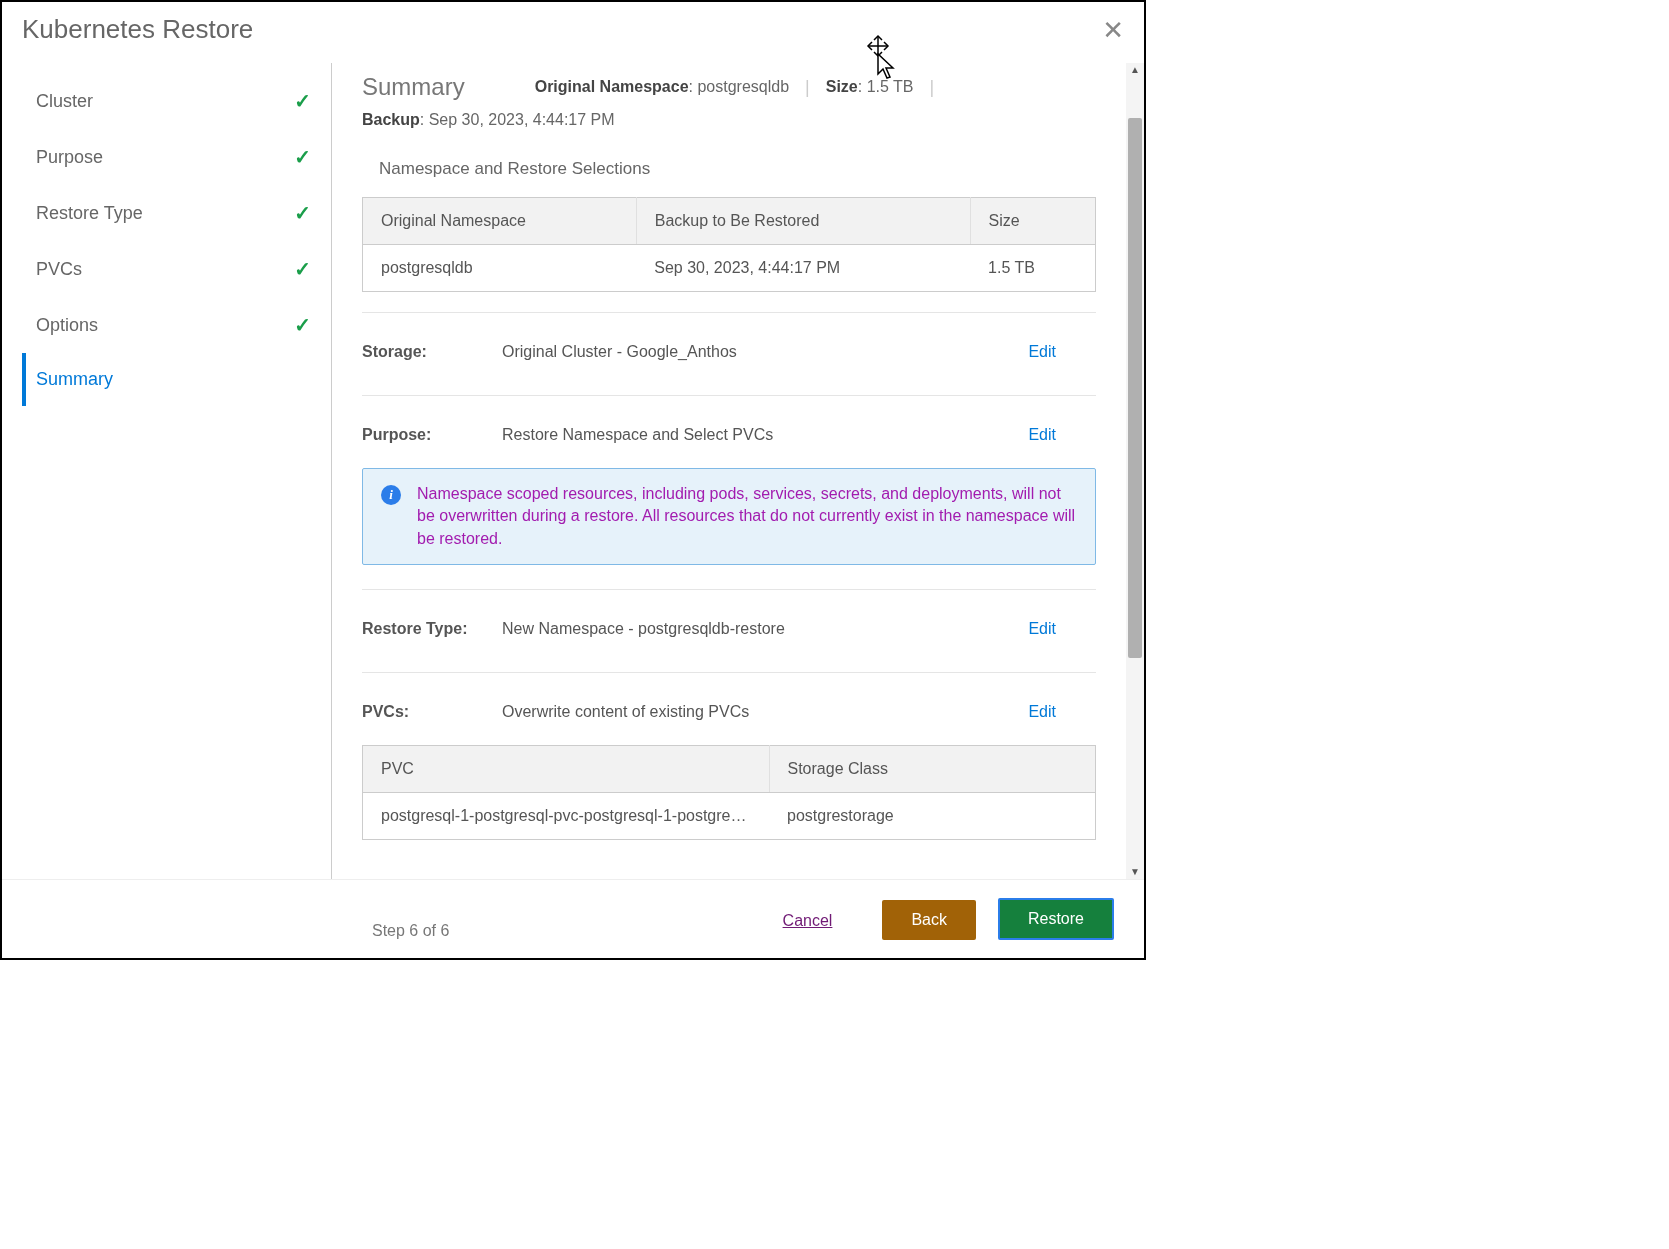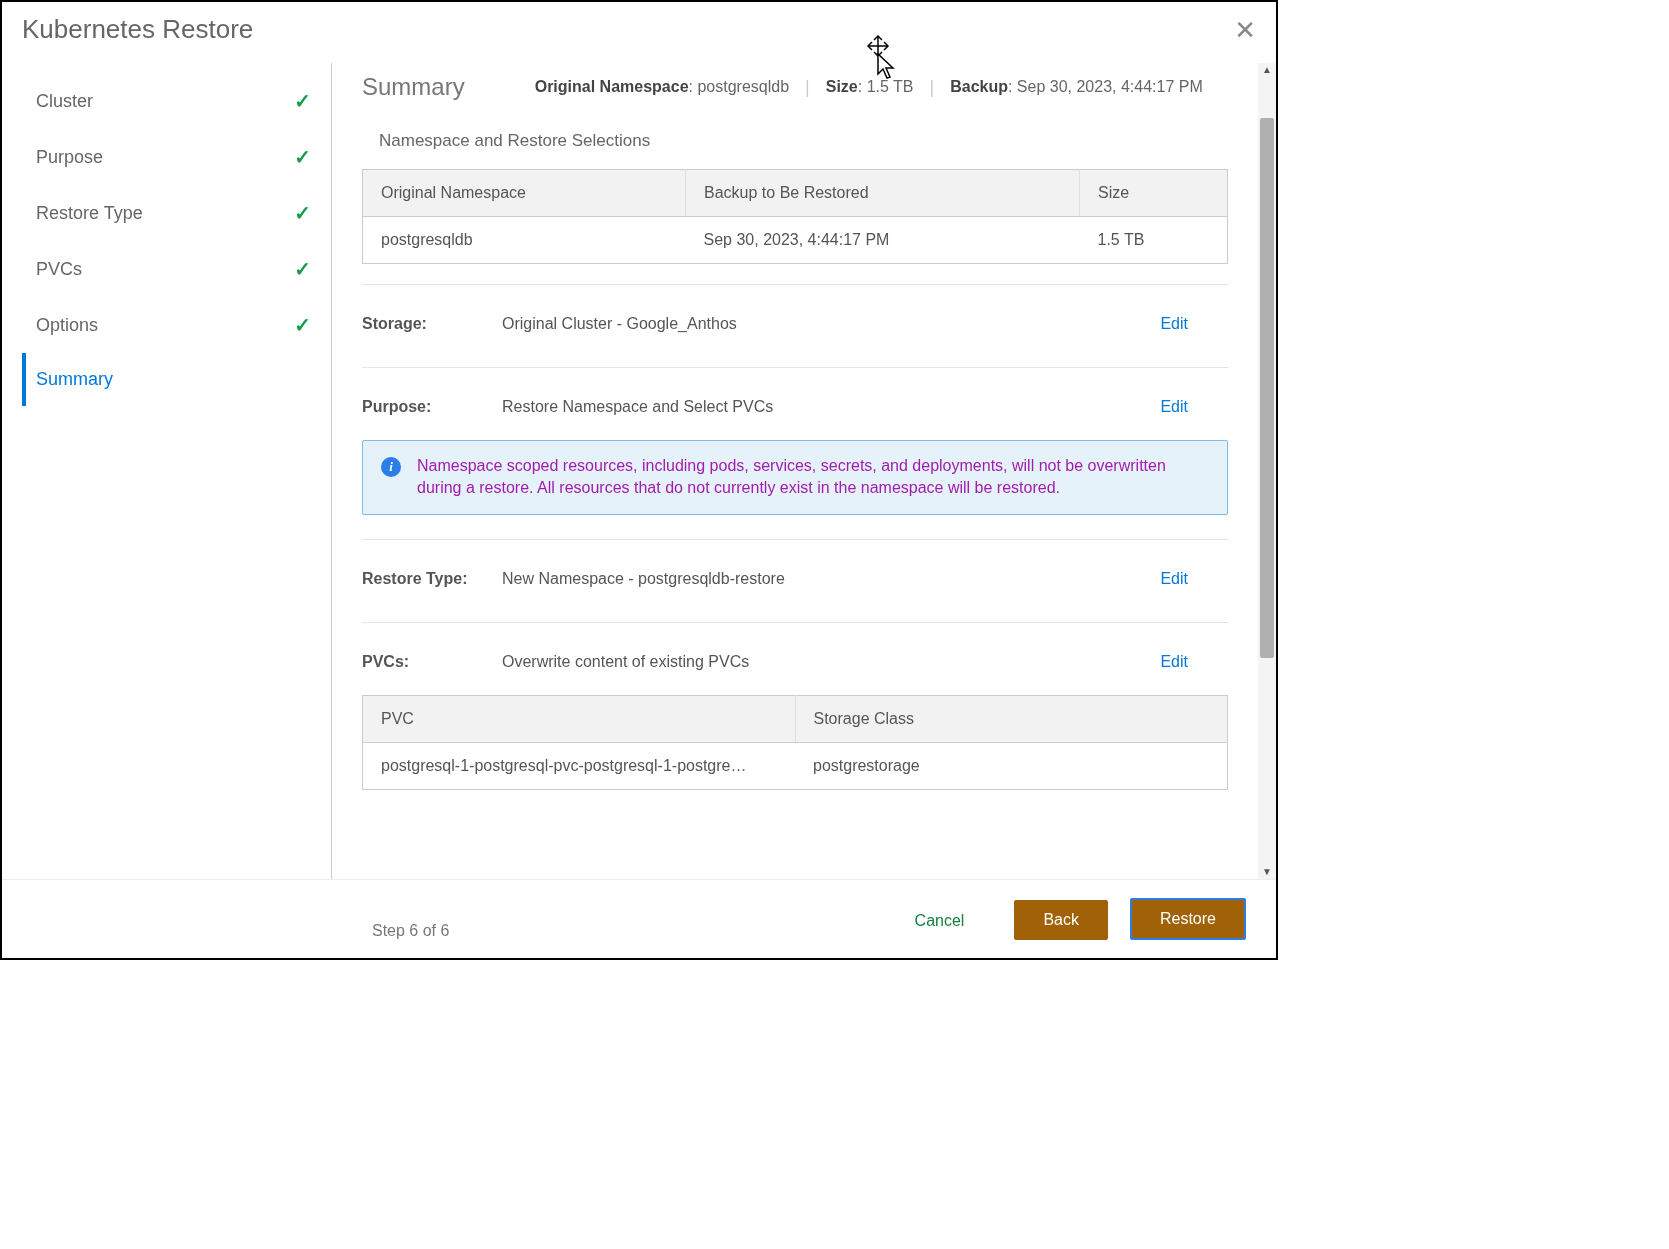--- a/index.html
+++ b/index.html
@@ -4,21 +4,21 @@
 <style>
   * { box-sizing: border-box; margin: 0; padding: 0; }
   html, body { width: 100%; height: 100%; }
   body {
     font-family: "Segoe UI", Arial, sans-serif;
     color: #555;
     background: #fff;
     font-size: 18px;
   }
   .modal {
-    width: 1278px;
+    width: 1146px;
     height: 960px;
     border: 2px solid #000;
     background: #fff;
     position: relative;
     display: flex;
     flex-direction: column;
   }
   .header {
     padding: 12px 20px 18px 20px;
     display: flex;
@@ -195,23 +195,23 @@
     color: #777;
     padding-left: 340px;
   }
   .btn {
     padding: 10px 28px;
     font-size: 16px;
     border: 1px solid transparent;
     cursor: pointer;
     border-radius: 2px;
   }
-  .btn-text { background: none; color: #15803d; border: none; }
+  .btn-text { background: none; color: #701a75; border: none; text-decoration: underline; }
   .btn-primary { background: #a16207; color: #fff; }
-  .btn-accent { background: #a16207; color: #fff; border: 2px solid #2b7de9; }
+  .btn-accent { background: #15803d; color: #fff; border: 2px solid #2b7de9; }
   .cursor-decor {
     position: absolute;
     top: 30px;
     left: 860px;
     pointer-events: none;
     color: #000;
   }
 </style>
 </head>
 <body>

